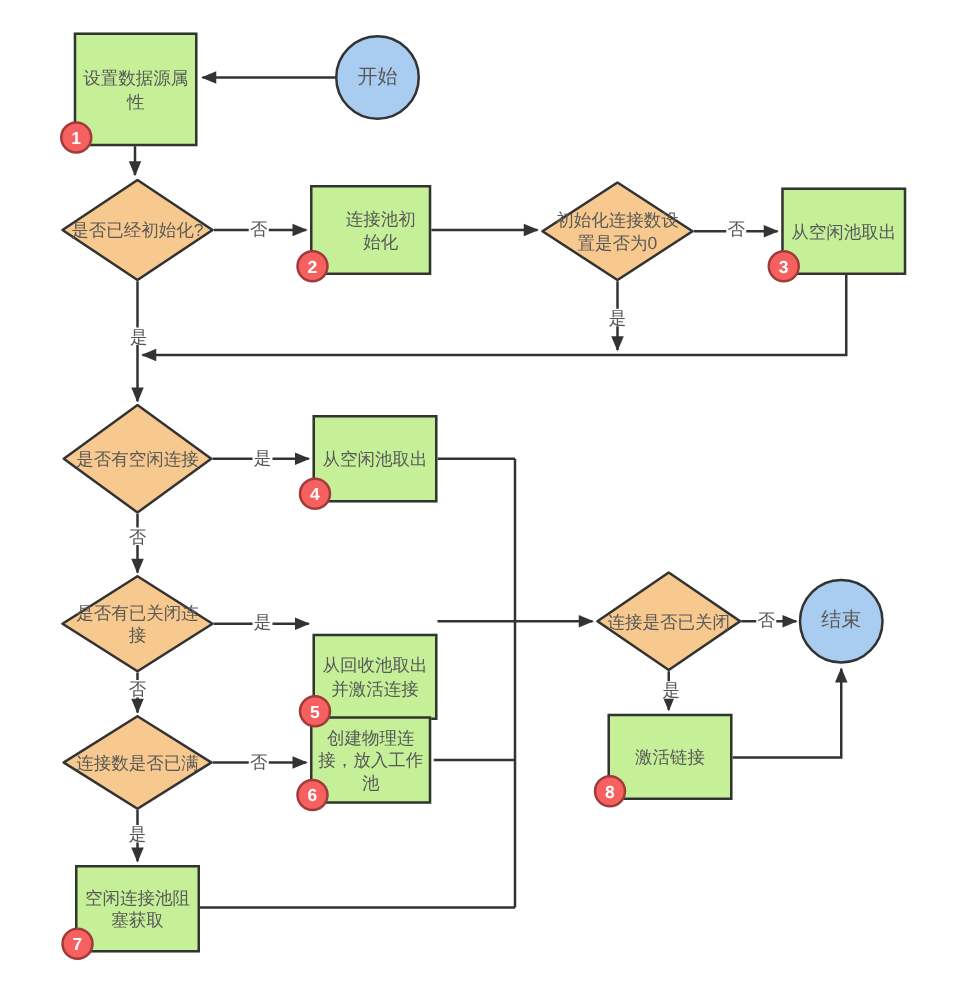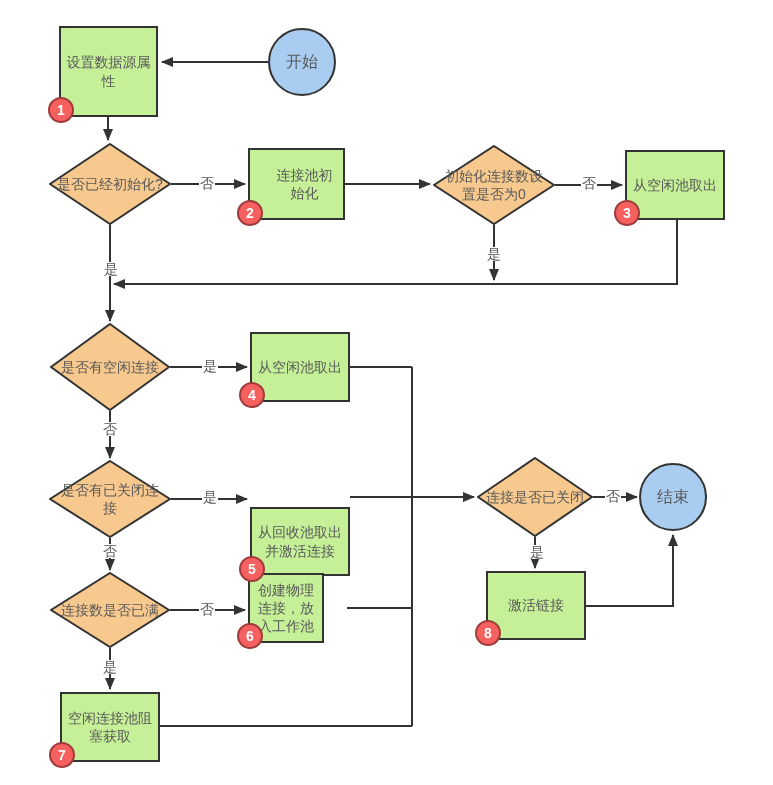--- a/index.html
+++ b/index.html
@@ -98,21 +98,21 @@
     <span class="badge">3</span>
   </div>
   <div class="node proc" style="left:250px;top:332px;width:100px;height:70px;">
     <span>从空闲池取出</span>
     <span class="badge">4</span>
   </div>
   <div class="node proc" style="left:250px;top:463px;width:100px;height:69px;margin-top:44px;">
     <span>从回收池取出并激活连接</span>
     <span class="badge">5</span>
   </div>
-  <div class="node proc" style="left:248px;top:573px;width:76px;height:70px;">
+  <div class="node proc" style="left:248px;top:573px;width:97px;height:70px;">
     <span>创建物理连接，放入工作池</span>
     <span class="badge">6</span>
   </div>
   <div class="node proc" style="left:60px;top:692px;width:100px;height:70px;">
     <span>空闲连接池阻塞获取</span>
     <span class="badge">7</span>
   </div>
   <div class="node proc" style="left:486px;top:571px;width:100px;height:69px;">
     <span>激活链接</span>
     <span class="badge">8</span>

